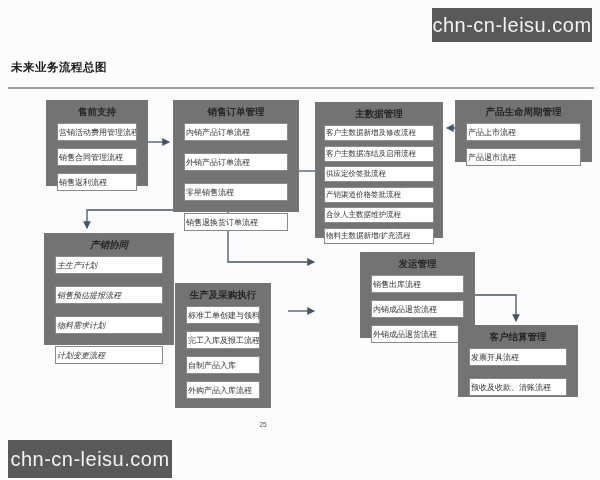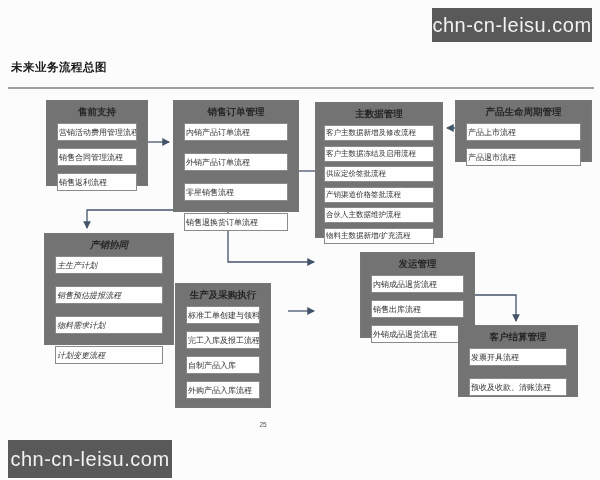--- a/index.html
+++ b/index.html
@@ -112,22 +112,22 @@
 <div class="group" style="left:175px;top:283px;width:96px;height:125px;">
   <div class="group-title">生产及采购执行</div>
   <div class="item">标准工单创建与领料流程</div>
   <div class="item">完工入库及报工流程</div>
   <div class="item">自制产品入库</div>
   <div class="item">外购产品入库流程</div>
 </div>
 
 <div class="group" style="left:326px;top:252px;width:115px;height:86px;margin-left:34px;">
   <div class="group-title">发运管理</div>
+  <div class="item">销售出库流程</div>
   <div class="item">内销成品退货流程</div>
-  <div class="item">销售出库流程</div>
   <div class="item">外销成品退货流程</div>
 </div>
 
 <div class="group roomy" style="left:458px;top:325px;width:120px;height:72px;">
   <div class="group-title">客户结算管理</div>
   <div class="item">发票开具流程</div>
   <div class="item">预收及收款、清账流程</div>
 </div>
 
 <div class="page-number">25</div>

